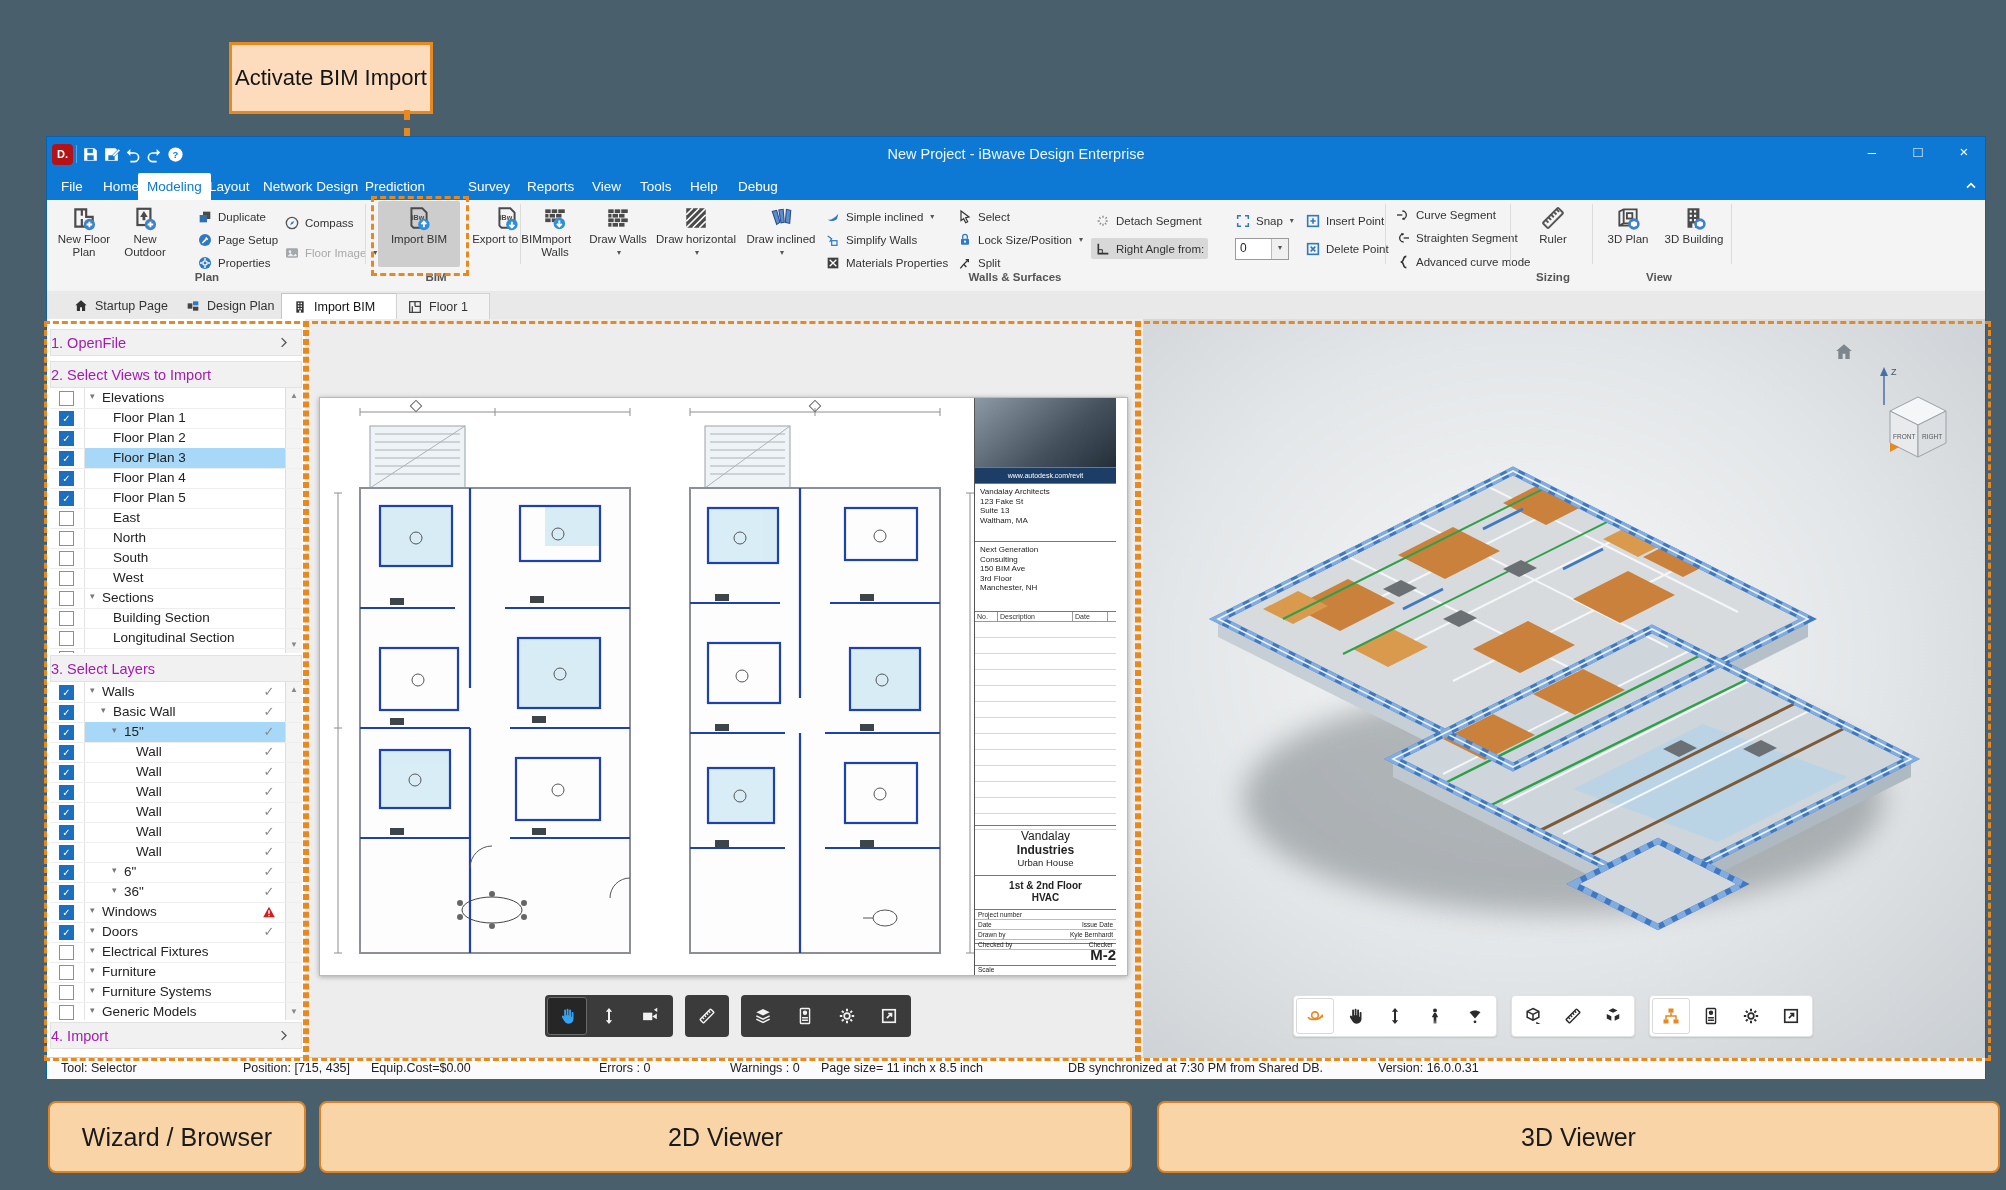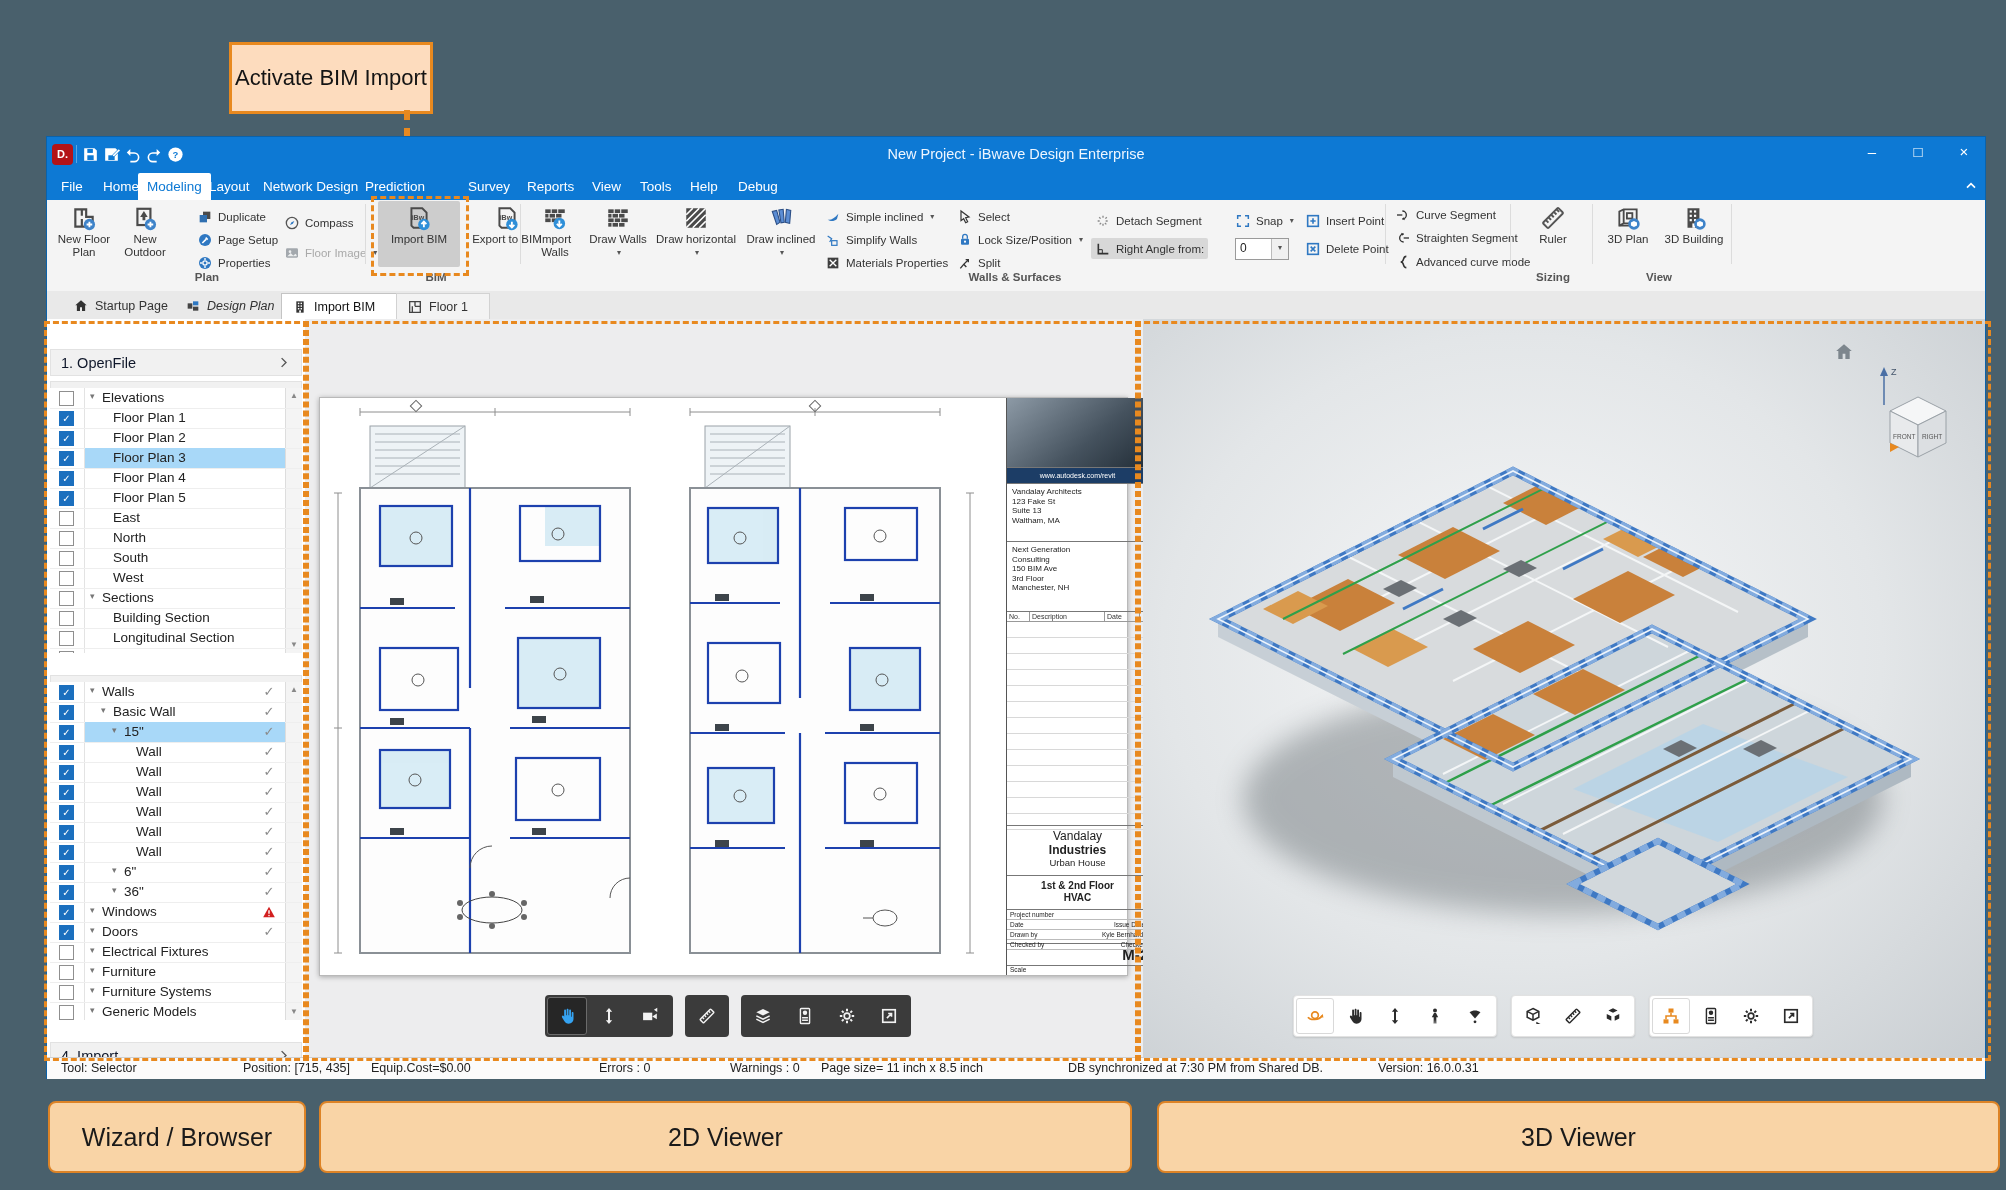--- a/index.html
+++ b/index.html
@@ -42,21 +42,21 @@
   .importdash{position:absolute;border:3px dashed #e8891f;z-index:5;}
   
   #doctabs{position:absolute;left:0;top:154px;width:100%;height:28px;background:#e9e9e9;border-bottom:1px solid #cfcfcf;}
   .dtab{position:absolute;top:2px;height:25px;display:flex;align-items:center;gap:6px;font-size:12.5px;color:#333;padding:0 10px;}
   .dtab.sel{background:#fff;border:1px solid #c4c4c4;border-bottom:none;color:#111;}
   .dtab.alt{background:#f3f3f3;border:1px solid #d2d2d2;border-bottom:none;}
   
   #content{position:absolute;left:0;top:182px;width:100%;height:738px;}
   #sidebar{position:absolute;left:0;top:0;width:258px;height:738px;background:#fff;border-right:1px solid #c9c9c9;}
   .stepbar{position:absolute;left:3px;right:3px;height:27px;background:#f1f1f1;border:1px solid #e2e2e2;
-    display:flex;align-items:center;font-size:14.5px;color:#0f172a;padding-left:10px;box-sizing:border-box;margin-top:20px;}
+    display:flex;align-items:center;font-size:14.5px;color:#a21caf;box-sizing:border-box;}
   .stepchev{position:absolute;right:10px;top:5px;width:15px;height:15px;color:#555;}
   .listwrap{position:absolute;left:3px;right:3px;overflow:hidden;background:#fff;}
   .colline{position:absolute;left:34px;top:0;bottom:0;width:1px;background:#e3e3e3;}
   .colline2{position:absolute;right:16px;top:0;bottom:0;width:1px;background:#e3e3e3;}
   .lrow{position:absolute;left:0;right:0;height:20px;border-bottom:1px solid #eeeeee;font-size:13.5px;color:#222;}
   .lrow .hl{position:absolute;left:35px;right:17px;top:0;bottom:0;}
   .lrow.sel .hl{background:#a8d8f8;}
   .cbx{position:absolute;left:9px;top:3px;width:13px;height:13px;border:1px solid #8f8f8f;background:#fff;
     color:#fff;font-size:10px;line-height:13px;text-align:center;}
   .cbx.ck{background:#1b6fbe;border-color:#1b6fbe;}
@@ -64,21 +64,21 @@
   .rlabel{position:absolute;top:2px;white-space:nowrap;}
   .stico{position:absolute;right:26px;top:3px;width:14px;height:14px;}
   .stico.okc{color:#8a8a8a;font-size:13px;line-height:14px;text-align:center;}
   .sbar{position:absolute;right:0;top:0;bottom:0;width:16px;background:#f4f4f4;border-left:1px solid #ddd;}
   .sarr{position:absolute;left:0;width:16px;height:16px;color:#888;font-size:8px;text-align:center;line-height:16px;}
   
   #v2d{position:absolute;left:258px;top:0;width:838px;height:738px;background:#ededee;}
   #sheet{position:absolute;left:14px;top:78px;width:809px;height:579px;background:#fff;border:1px solid #b9b9b9;
     box-shadow:0 1px 5px rgba(0,0,0,.3);box-sizing:border-box;}
   #plansvg{position:absolute;left:0;top:0;}
-  #tblock{position:absolute;left:686px;top:0;width:142px;height:577px;border-left:1px solid #555;box-sizing:border-box;
+  #tblock{position:absolute;left:654px;top:0;width:142px;height:577px;border-left:1px solid #555;box-sizing:border-box;
     font-size:8px;color:#222;}
   .tbsec{position:absolute;left:0;right:0;border-bottom:1px solid #777;box-sizing:border-box;}
   .tbtiny{line-height:9.5px;padding:3px 0 0 5px;}
   .revhead{display:flex;font-size:7px;color:#333;border-bottom:1px solid #999;}
   .revhead span{border-right:1px solid #999;padding:1px 2px;}
   .revrow{height:15px;border-bottom:1px solid #d8d8d8;}
   .fldrow{display:flex;justify-content:space-between;font-size:6.5px;border-bottom:1px solid #bbb;padding:1px 3px;}
   #toolbar2d{position:absolute;left:240px;top:676px;height:42px;display:flex;gap:12px;}
   .tgdark{display:flex;background:#3b3b3b;border-radius:4px;padding:2px;gap:2px;}
   .tbtn{width:40px;height:38px;display:flex;align-items:center;justify-content:center;color:#f2f2f2;border-radius:3px;}
@@ -465,21 +465,21 @@
       <div class="gsep" style="left:1684px"></div>
     </div>
 
     <div id="doctabs">
         <div class="dtab" style="left: 16px; width: 104px;">
           <span class="ic i16"><svg viewBox="0 0 24 24">
               <path d="M12 3.5l8.5 7.5h-2.3v8.5h-4.7v-5.5h-3v5.5H5.8V11H3.5z" fill="#333"></path>
             </svg></span>
           <span>Startup Page</span>
         </div>
-        <div class="dtab" style="left: 128px; width: 100px; font-style: italic;">
+        <div class="dtab" style="left: 128px; width: 100px;">
           <span class="ic i16"><svg viewBox="0 0 24 24">
               <rect x="4" y="8" width="7" height="8" fill="#444"></rect>
               <rect x="12" y="5" width="8" height="6" fill="#2f78c2"></rect>
               <rect x="12" y="13" width="8" height="6" fill="#444"></rect>
             </svg></span>
           <span>Design Plan</span>
         </div>
         <div class="dtab sel" style="left: 234px; width: 106px;">
           <span class="ic i16"><svg viewBox="0 0 24 24">
               <rect x="6.5" y="3.5" width="11" height="17" fill="#333"></rect>

